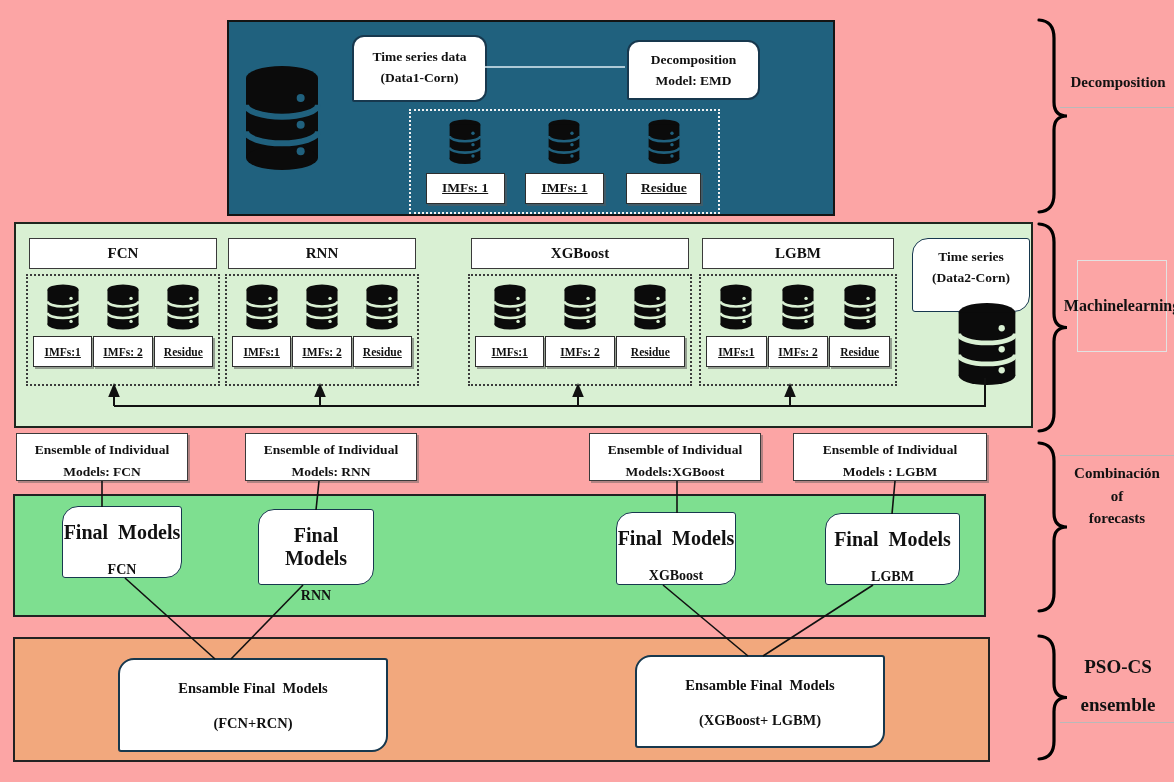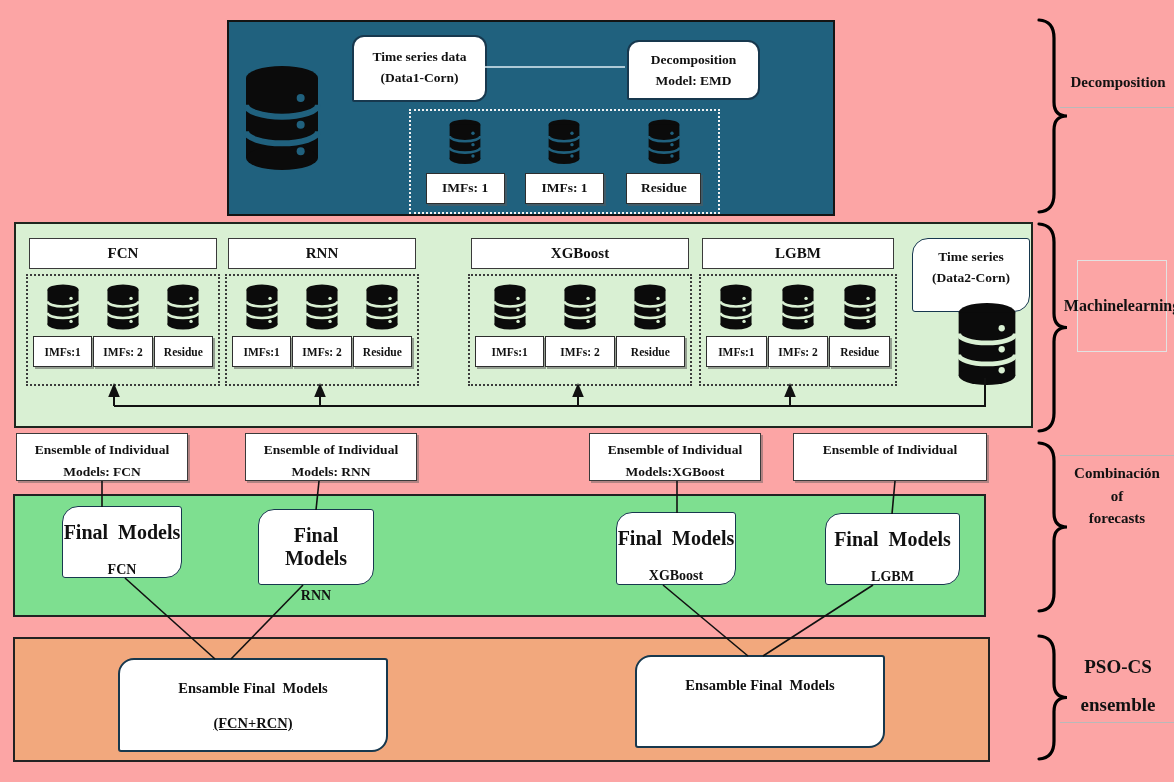--- a/index.html
+++ b/index.html
@@ -11,21 +11,21 @@
   .sec-comb{left:13px;top:494px;width:973px;height:123px;background:#7EDF90;border:2px solid #222;}
   .sec-pso{left:13px;top:637px;width:977px;height:125px;background:#F2A87D;border:2px solid #222;}
 
   .abs{position:absolute;box-sizing:border-box;}
   .rbox{position:absolute;box-sizing:border-box;background:#fff;border:2px solid #17384e;
     border-radius:12px 12px 12px 2px;text-align:center;}
   .rbox .ln{font-size:13.5px;line-height:1.55;}
   .altbox{border-radius:16px 3px 16px 3px;}
   .hdrbox{position:absolute;box-sizing:border-box;background:#fff;border:1.5px solid #3a3a3a;
     text-align:center;font-size:15px;display:flex;align-items:center;justify-content:center;}
-  .dotted{position:absolute;box-sizing:border-box;}
+  .dotted{position:absolute;box-sizing:border-box;text-decoration:underline;}
   .dot-deco{border:2px dotted #f3f3f3;}
   .dot-ml{border:2px dotted #3c3c3c;}
   .cols{display:flex;height:100%;align-items:stretch;padding:8px 6px 8px 6px;box-sizing:border-box;gap:3px;}
   .col{flex:1;display:flex;flex-direction:column;align-items:center;justify-content:flex-start;}
   .lblbox{background:#fff;border:1px solid #2e2e2e;box-shadow:2px 2px 0 rgba(90,90,90,.55);
     width:100%;text-align:center;display:flex;align-items:center;justify-content:center;}
   .lbl-deco{height:31px;font-size:13.5px;margin-top:8px;}
   .lbl-ml{height:29px;font-size:11.5px;margin-top:6px;}
   .db{display:block;}
   .sec-deco .db{--dbbg:#20617E;}
@@ -33,21 +33,21 @@
   .ensbox{position:absolute;box-sizing:border-box;background:#fff;border:1.5px solid #3a3a3a;
     box-shadow:2px 2px 0 rgba(90,90,90,.45);text-align:center;padding-top:5px;}
   .ensbox .ln{font-size:13.5px;line-height:1.6;white-space:pre-wrap;}
   .finbox{position:absolute;box-sizing:border-box;background:#fff;border:1.8px solid #17384e;
     border-radius:16px 3px 16px 3px;text-align:center;}
   .finbox .ln1{font-size:20px;margin-top:14px;white-space:pre-wrap;}
   .finbox .ln2{font-size:14px;margin-top:18px;white-space:pre-wrap;}
   .psobox{position:absolute;box-sizing:border-box;background:#fff;border:2px solid #17384e;
     border-radius:16px 3px 16px 3px;text-align:center;}
   .psobox .ln1{font-size:14.5px;margin-top:20px;white-space:pre-wrap;}
-  .psobox .ln2{font-size:14.5px;margin-top:18px;white-space:pre-wrap;text-decoration:underline;}
+  .psobox .ln2{font-size:14.5px;margin-top:18px;white-space:pre-wrap;}
   .overlay{position:absolute;left:0;top:0;pointer-events:none;}
   .brace{position:absolute;left:1036px;}
   .rlab{position:absolute;text-align:center;}
   .grayline{position:absolute;height:1px;background:#b9b9b9;}
   .mlab-box{position:absolute;box-sizing:border-box;border:1px solid #e2e2e2;
     display:flex;align-items:center;justify-content:center;}
 </style>
 </head>
 <body>
 
@@ -267,20 +267,21 @@
   <div class="ensbox" style="left:245px;top:433px;width:172px;height:48px;">
     <div class="ln">Ensemble of Individual</div>
     <div class="ln">Models: RNN</div>
   </div>
   <div class="ensbox" style="left:589px;top:433px;width:172px;height:48px;">
     <div class="ln">Ensemble of Individual</div>
     <div class="ln">Models:XGBoost</div>
   </div>
   <div class="ensbox" style="left:793px;top:433px;width:194px;height:48px;">
     <div class="ln">Ensemble of Individual</div>
+    <div class="ln">Models : LGBM</div>
   </div>
 
   <div class="sec sec-comb"></div>
 
   <div class="finbox" style="left:62px;top:506px;width:120px;height:72px;">
     <div class="ln1">Final  Models</div>
     <div class="ln2">FCN</div>
   </div>
   <div class="finbox" style="left:258px;top:509px;width:116px;height:76px;">
     <div class="ln1">Final  Models</div>
@@ -296,20 +297,21 @@
   </div>
 
   <div class="sec sec-pso"></div>
 
   <div class="psobox" style="left:118px;top:658px;width:270px;height:94px;">
     <div class="ln1">Ensamble Final  Models</div>
     <div class="ln2">(FCN+RCN)</div>
   </div>
   <div class="psobox" style="left:635px;top:655px;width:250px;height:93px;">
     <div class="ln1">Ensamble Final  Models</div>
+    <div class="ln2">(XGBoost+ LGBM)</div>
   </div>
 
   <svg class="overlay" width="1174" height="782" viewBox="0 0 1174 782">
 
     <line x1="485" y1="67" x2="625" y2="67" stroke="#ddecf5" stroke-width="1.6"></line>
 
     <polyline points="985,378 985,406 114,406" fill="none" stroke="#111" stroke-width="2"></polyline>
     <line x1="114" y1="406" x2="114" y2="394" stroke="#111" stroke-width="2"></line>
     <line x1="320" y1="406" x2="320" y2="394" stroke="#111" stroke-width="2"></line>
     <line x1="578" y1="406" x2="578" y2="394" stroke="#111" stroke-width="2"></line>

